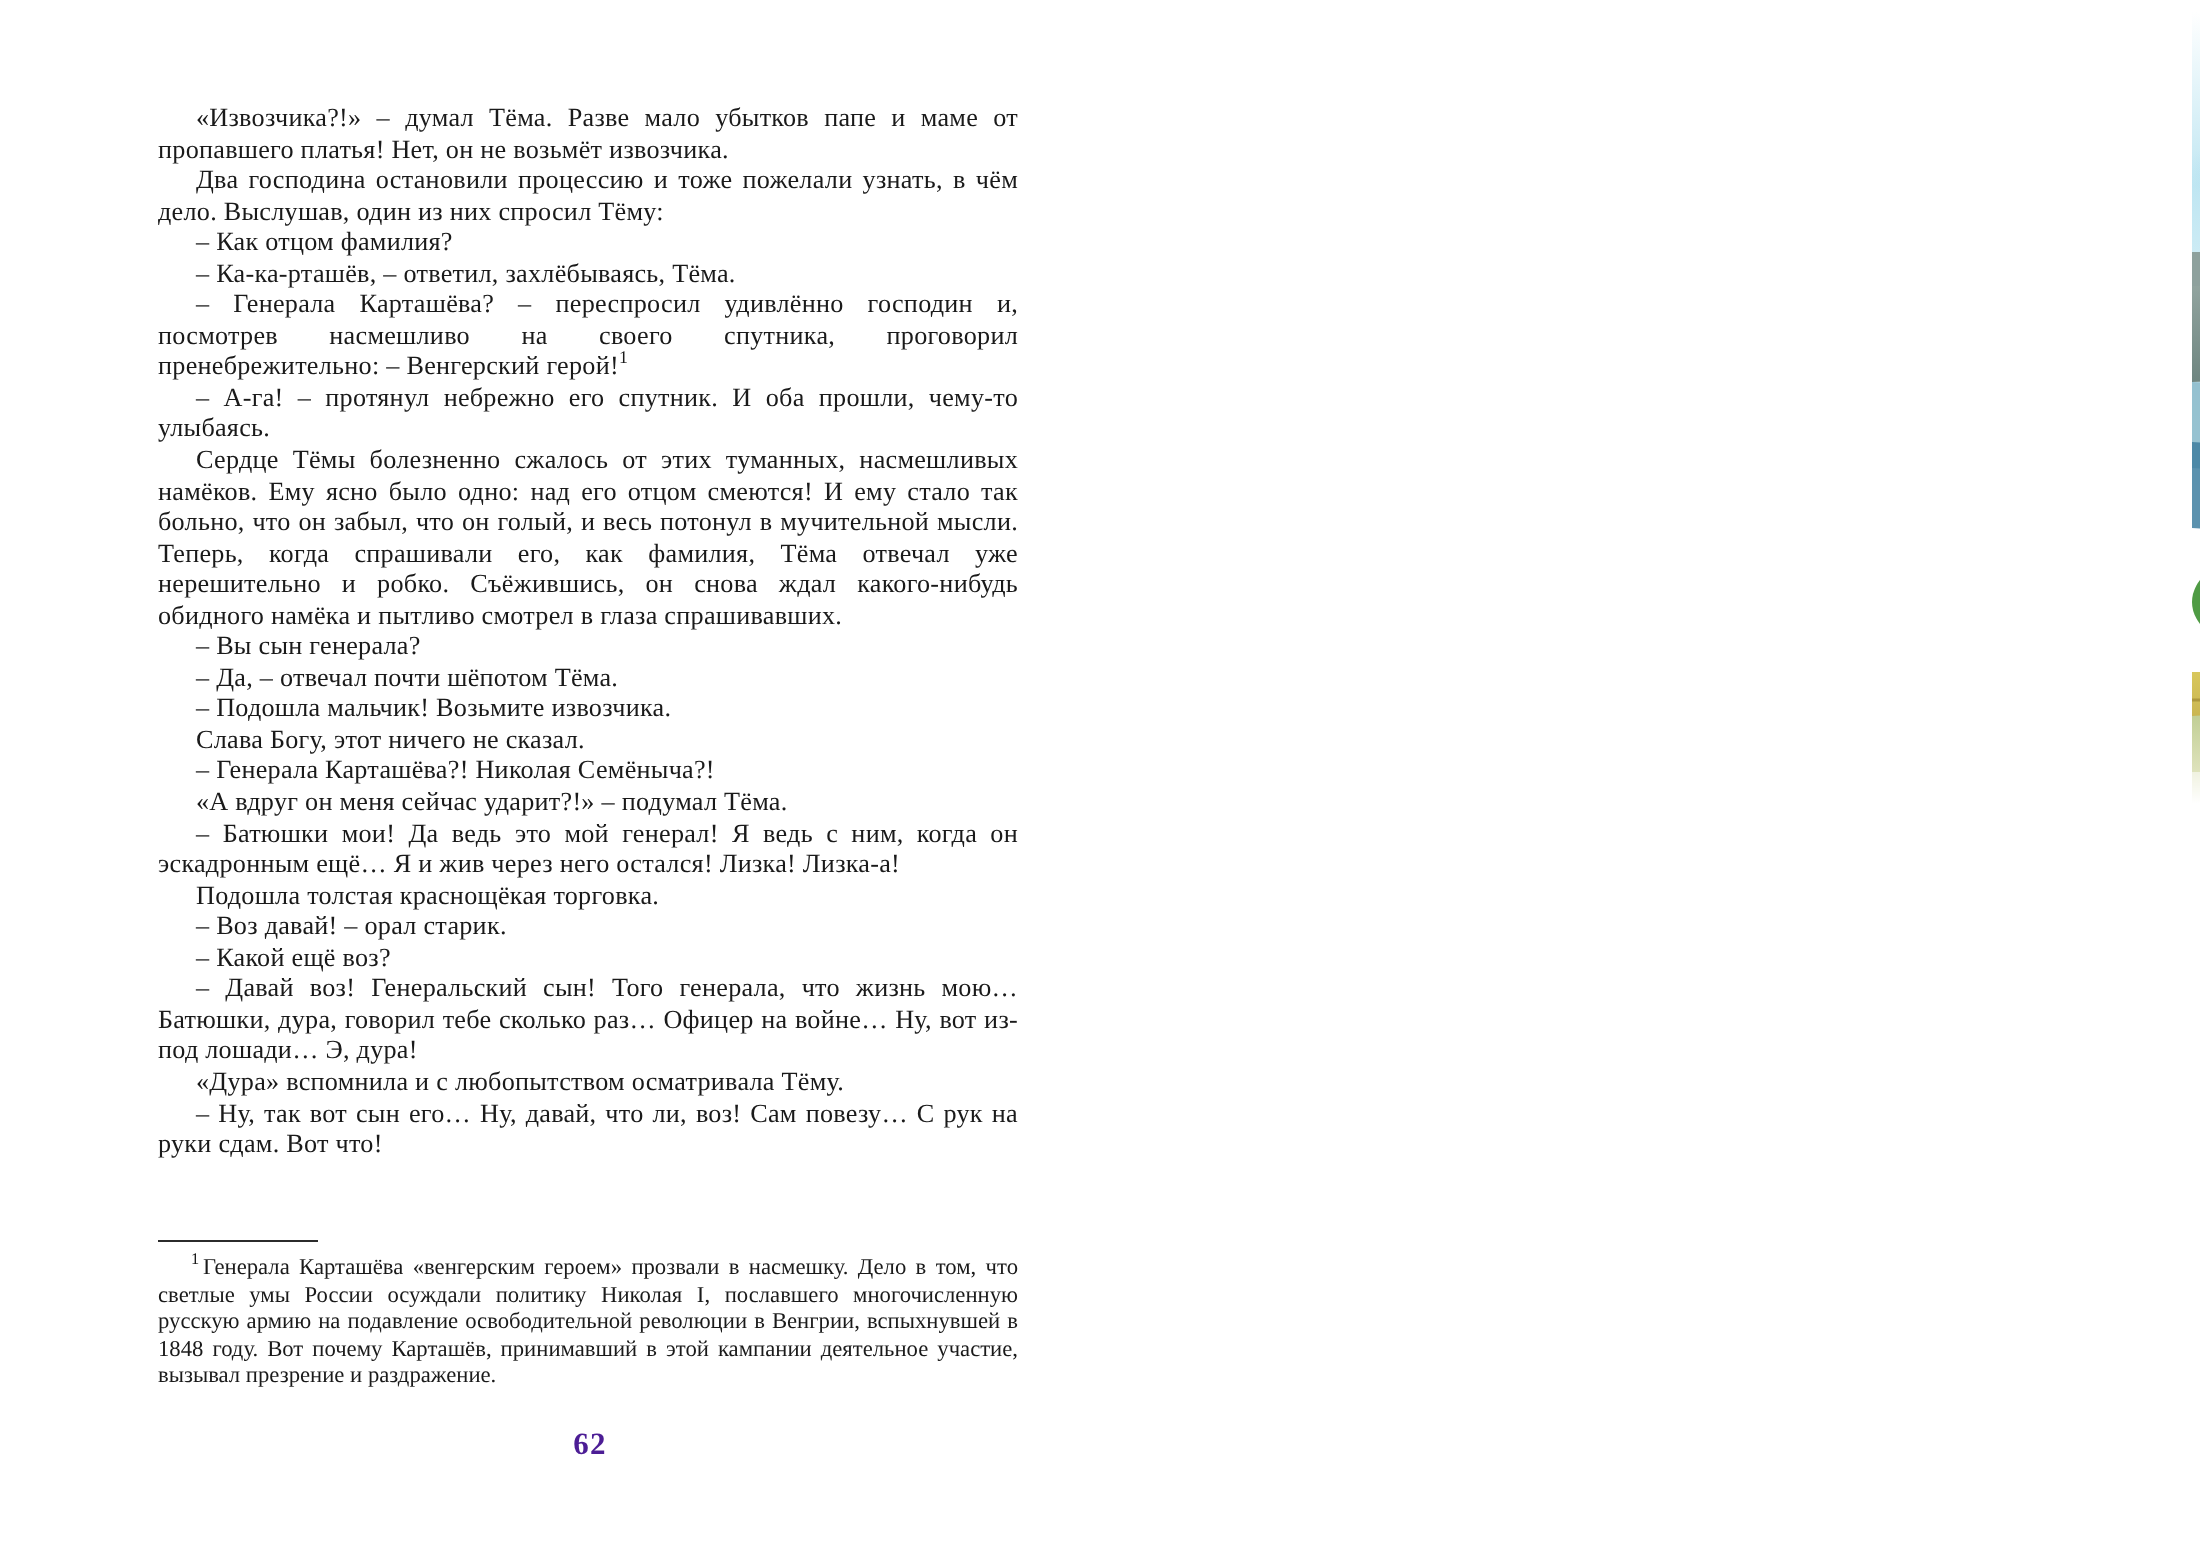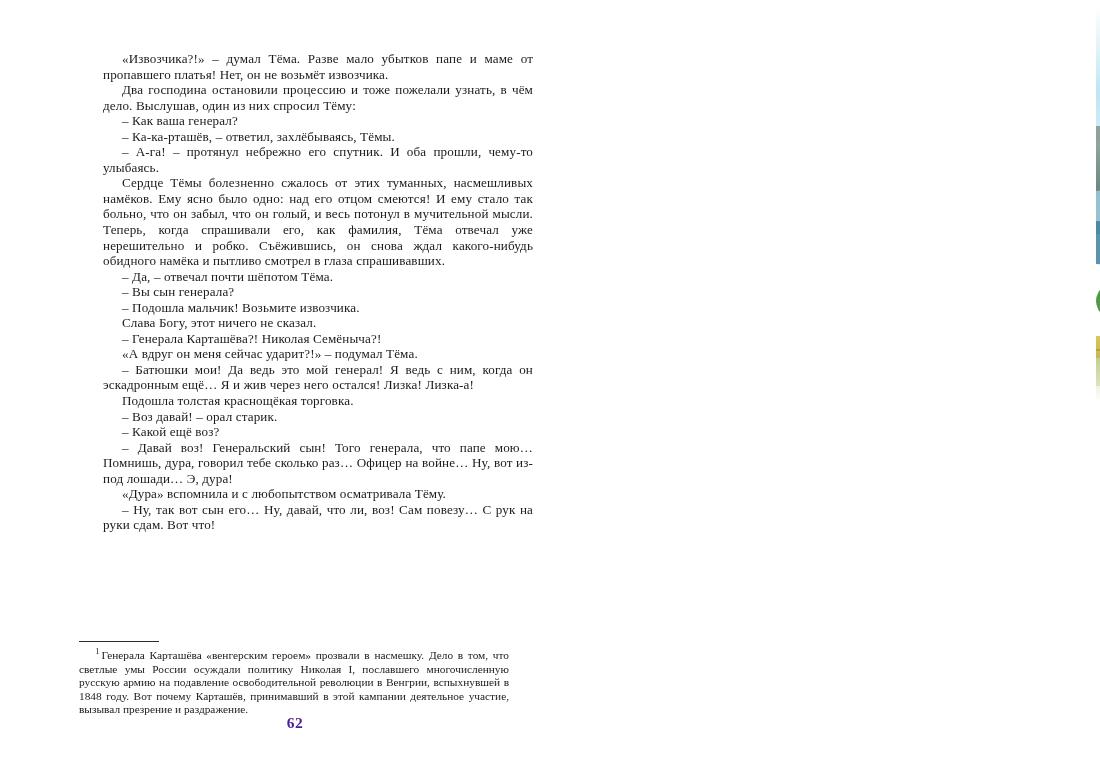--- a/index.html
+++ b/index.html
@@ -34,32 +34,31 @@
     font-size: 13.1px;
     line-height: 15.55px;
     letter-spacing: 0.01em;
     hyphens: manual;
   }
   .textblock p {
     margin: 0;
     text-indent: 1.45em;
   }
 
-  #left-text  { left: 79px;  top: 51px; width: 430px; margin-left: 24px; }
+  #left-text  { left: 79px;  top: 51px; width: 430px; }
 
   
   .footnote {
     position: absolute;
     left: 79px;
     top: 620px;
     width: 430px;
     font-size: 11.35px;
     line-height: 13.5px;
     text-align: justify;
-    margin-top: 21px;
   }
   .footnote .rule {
     width: 80px;
     height: 1px;
     background: #2b2b2b;
     margin: 0 0 7px 0;
   }
   .footnote p { margin: 0; text-indent: 1.45em; }
   .footnote sup {
     font-size: 0.72em;
@@ -101,35 +100,36 @@
 </head>
 <body>
 
 <div class="spread" style="background: rgb(255, 255, 255); color: rgb(26, 26, 26);">
 
   <div class="page page-left">
 
     <div class="textblock" id="left-text">
       <p>«Извозчика?!» – думал Тёма. Разве мало убытков папе и маме от пропавшего платья! Нет, он не возьмёт извозчика.</p>
       <p>Два господина остановили процессию и тоже пожелали узнать, в чём дело. Выслушав, один из них спросил Тёму:</p>
-      <p>– Как ваша генерал?</p>
-      <p>– Ка-ка-рташёв, – ответил, захлёбываясь, Тёмы.</p>
+      <p>– Как отцом фамилия?</p>
+      <p>– Ка-ка-рташёв, – ответил, захлёбываясь, Тёма.</p>
+      <p><span>– Генерала Карташёва? – переспросил удивлённо господин и, посмотрев насмешливо на своего спутника, проговорил пренебрежительно: – Венгерский герой!</span><sup>1</sup></p>
       <p>– А-га! – протянул небрежно его спутник. И оба прошли, чему-то улыбаясь.</p>
       <p>Сердце Тёмы болезненно сжалось от этих туманных, насмешливых намёков. Ему ясно было одно: над его отцом смеются! И ему стало так больно, что он забыл, что он голый, и весь потонул в мучительной мысли. Теперь, когда спрашивали его, как фамилия, Тёма отвечал уже нерешительно и робко. Съёжившись, он снова ждал какого-нибудь обидного намёка и пытливо смотрел в глаза спрашивавших.</p>
+      <p>– Вы сын генерала?</p>
       <p>– Да, – отвечал почти шёпотом Тёма.</p>
-      <p>– Вы сын генерала?</p>
       <p>– Подошла мальчик! Возьмите извозчика.</p>
       <p>Слава Богу, этот ничего не сказал.</p>
       <p>– Генерала Карташёва?! Николая Семёныча?!</p>
       <p>«А вдруг он меня сейчас ударит?!» – подумал Тёма.</p>
       <p>– Батюшки мои! Да ведь это мой генерал! Я ведь с ним, когда он эскадронным ещё… Я и жив через него остался! Лизка! Лизка-а!</p>
       <p>Подошла толстая краснощёкая торговка.</p>
       <p>– Воз давай! – орал старик.</p>
       <p>– Какой ещё воз?</p>
-      <p>– Давай воз! Генеральский сын! Того генерала, что папе мою… Помнишь, дура, говорил тебе сколько раз… Офицер на войне… Ну, вот из-под лошади… Э, дура!</p>
+      <p>– Давай воз! Генеральский сын! Того генерала, что жизнь мою… Батюшки, дура, говорил тебе сколько раз… Офицер на войне… Ну, вот из-под лошади… Э, дура!</p>
       <p>«Дура» вспомнила и с любопытством осматривала Тёму.</p>
       <p>– Ну, так вот сын его… Ну, давай, что ли, воз! Сам повезу… С рук на руки сдам. Вот что!</p>
     </div>
 
     <div class="footnote">
       <div class="rule"></div>
       <p><sup>1</sup><span>Генерала Карташёва «венгерским героем» прозвали в насмешку. Дело в том, что светлые умы России осуждали политику Николая I, пославшего многочисленную русскую армию на подавление освободительной революции в Венгрии, вспыхнувшей в 1848 году. Вот почему Карташёв, принимавший в этой кампании деятельное участие, вызывал презрение и раздражение.</span></p>
     </div>
 
     <div class="folio" id="folio-left" style="color: #4c1d95;">62</div>

